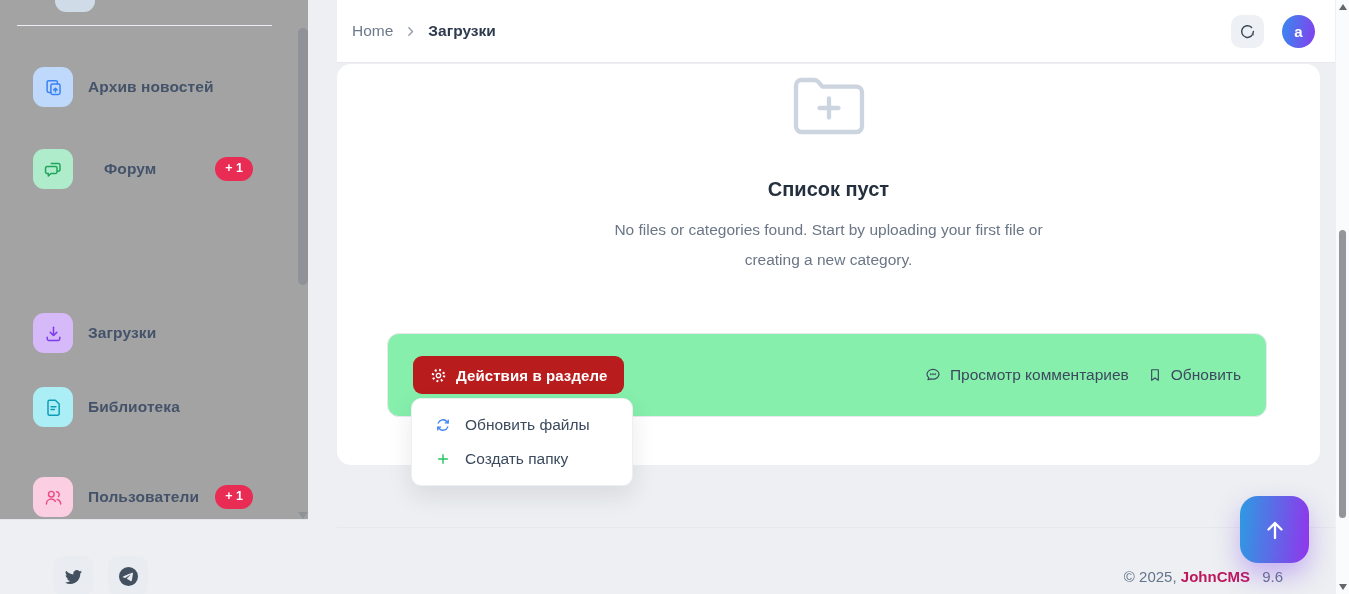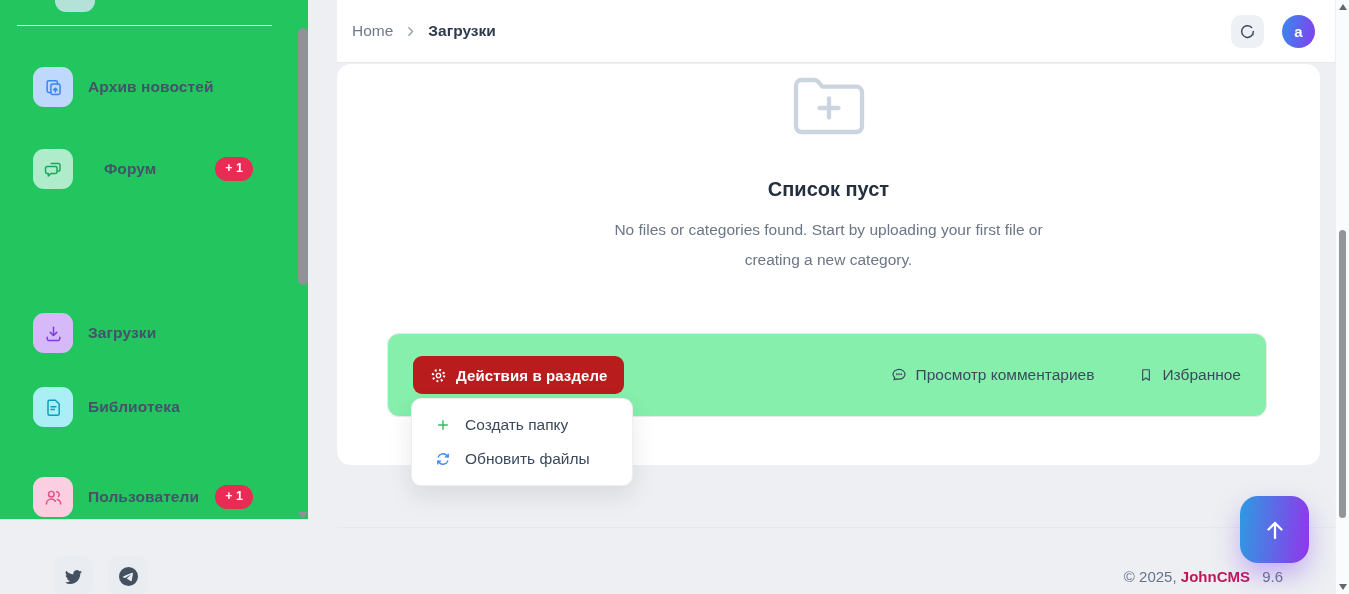--- a/index.html
+++ b/index.html
@@ -4,21 +4,21 @@
 <style>
   html,body{margin:0;padding:0;}
   .screen{
     position:relative;width:1349px;height:594px;overflow:hidden;
     background:#edeff2;font-family:"Liberation Sans",sans-serif;
     -webkit-font-smoothing:antialiased;
   }
   svg{display:block;}
 
   
-  .sidebar{position:absolute;left:0;top:0;width:308px;height:519px;background:#22c55e;border-bottom:1px solid #e3e6ea;}
+  .sidebar{position:absolute;left:0;top:0;width:308px;height:519px;background:#a3a3a3;border-bottom:1px solid #e3e6ea;}
   .sidebar-partial{position:absolute;left:55px;top:-28px;width:40px;height:40px;border-radius:11px;background:#d9e8f7;opacity:.8;}
   .sidebar-divider{position:absolute;left:17px;top:25px;width:255px;height:1px;background:#e9edf1;}
   .nav-row{position:absolute;left:33px;width:220px;height:40px;display:flex;align-items:center;cursor:pointer;}
   .nav-icon{width:40px;height:40px;border-radius:11px;display:flex;align-items:center;justify-content:center;flex:0 0 40px;}
   .ic-news{background:#bed9fb;color:#3b82f6;}
   .ic-forum{background:#aeeccb;color:#1fa45b;}
   .ic-guest{background:#fbdf9d;color:#d98a06;}
   .ic-down{background:#d6b9f8;color:#7c3aed;}
   .ic-lib{background:#abeef6;color:#0e9cb8;}
   .ic-users{background:#fbcfe1;color:#ea4c89;}
@@ -40,21 +40,21 @@
   .avatar{width:33px;height:33px;border-radius:50%;background:linear-gradient(100deg,#4180ee 15%,#7e46ee 90%);color:#fff;font-size:15px;font-weight:700;display:flex;align-items:center;justify-content:center;cursor:pointer;}
 
   
   .card{position:absolute;left:337px;top:64px;width:983px;height:401px;background:#fff;border-radius:14px;}
   .folder{position:absolute;left:50%;top:11px;transform:translateX(-50%);color:#ccd4df;}
   .empty-title{position:absolute;top:114px;left:0;right:0;text-align:center;font-size:20px;font-weight:700;color:#25303f;}
   .empty-desc{position:absolute;top:151px;left:50%;transform:translateX(-50%);width:480px;text-align:center;font-size:15.5px;line-height:30px;color:#6b7686;}
 
   .action-bar{position:absolute;left:50px;top:269px;width:880px;height:84px;border:1px solid #e8eaef;border-radius:12px;background:#86efac;display:flex;align-items:center;padding:0 25px;box-sizing:border-box;}
   .btn-danger{height:38px;padding:0 17px;border-radius:9px;background:#b91c1c;color:#fff;font-size:15px;font-weight:700;display:flex;align-items:center;gap:9px;border:none;cursor:pointer;font-family:inherit;letter-spacing:.1px;}
-  .bar-links{margin-left:auto;display:flex;align-items:center;gap:44px;justify-content:space-between;}
+  .bar-links{margin-left:auto;display:flex;align-items:center;gap:18px;justify-content:space-between;}
   .bar-link{display:flex;align-items:center;gap:8px;color:#3c4a5e;font-size:15.5px;cursor:pointer;}
 
   .dropdown{position:absolute;left:74px;top:334px;width:222px;background:#fff;border-radius:10px;border:1px solid #edeff3;box-shadow:0 10px 24px rgba(25,35,60,.10);padding:9px 0;z-index:5;box-sizing:border-box;}
   .dd-item{display:flex;align-items:center;gap:14px;padding:8px 10px 8px 23px;font-size:15.5px;color:#3c4a5e;cursor:pointer;}
   .dd-plus{color:#22c55e;}
   .dd-refresh{color:#3b82f6;}
 
   
   .footer-sep{position:absolute;left:337px;top:527px;width:1000px;height:1px;background:#e6e8ec;}
   .footer{position:absolute;left:337px;top:568px;width:946px;text-align:right;font-size:15px;color:#64748b;}
@@ -215,45 +215,45 @@
             </svg>
           </span>
           <span>Просмотр комментариев</span>
         </span>
         <span class="bar-link">
           <span>
             <svg width="16" height="16" viewBox="0 0 24 24" fill="none" stroke="currentColor" stroke-width="1.7" stroke-linecap="round" stroke-linejoin="round">
               <path d="M7 4.2h10V20l-5-3.6L7 20V4.2z"></path>
             </svg>
           </span>
-          <span>Избранное</span>
+          <span>Обновить</span>
         </span>
       </div>
     </div>
 
     <div class="dropdown">
-      <div class="dd-item">
-        <span class="dd-plus">
-          <svg width="16" height="16" viewBox="0 0 24 24" fill="none" stroke="currentColor" stroke-width="2.1" stroke-linecap="round">
-            <path d="M12 5.5v13M5.5 12h13"></path>
-          </svg>
-        </span>
-        <span>Создать папку</span>
-      </div>
       <div class="dd-item">
         <span class="dd-refresh">
           <svg width="16" height="16" viewBox="0 0 24 24" fill="none" stroke="currentColor" stroke-width="2" stroke-linecap="round" stroke-linejoin="round">
             <path d="M4.8 9.2a7.6 7.6 0 0 1 13-2.4l1.7 1.8"></path>
             <path d="M19.8 4.6v4.3h-4.3"></path>
             <path d="M19.2 14.8a7.6 7.6 0 0 1-13 2.4l-1.7-1.8"></path>
             <path d="M4.2 19.4v-4.3h4.3"></path>
           </svg>
         </span>
         <span>Обновить файлы</span>
       </div>
+      <div class="dd-item">
+        <span class="dd-plus">
+          <svg width="16" height="16" viewBox="0 0 24 24" fill="none" stroke="currentColor" stroke-width="2.1" stroke-linecap="round">
+            <path d="M12 5.5v13M5.5 12h13"></path>
+          </svg>
+        </span>
+        <span>Создать папку</span>
+      </div>
     </div>
   </div>
 
   <div class="footer-sep"></div>
   <div class="footer">
     <span>© 2025,</span>
     <span class="brand">JohnCMS</span>
     <span class="version">9.6</span>
   </div>
 

